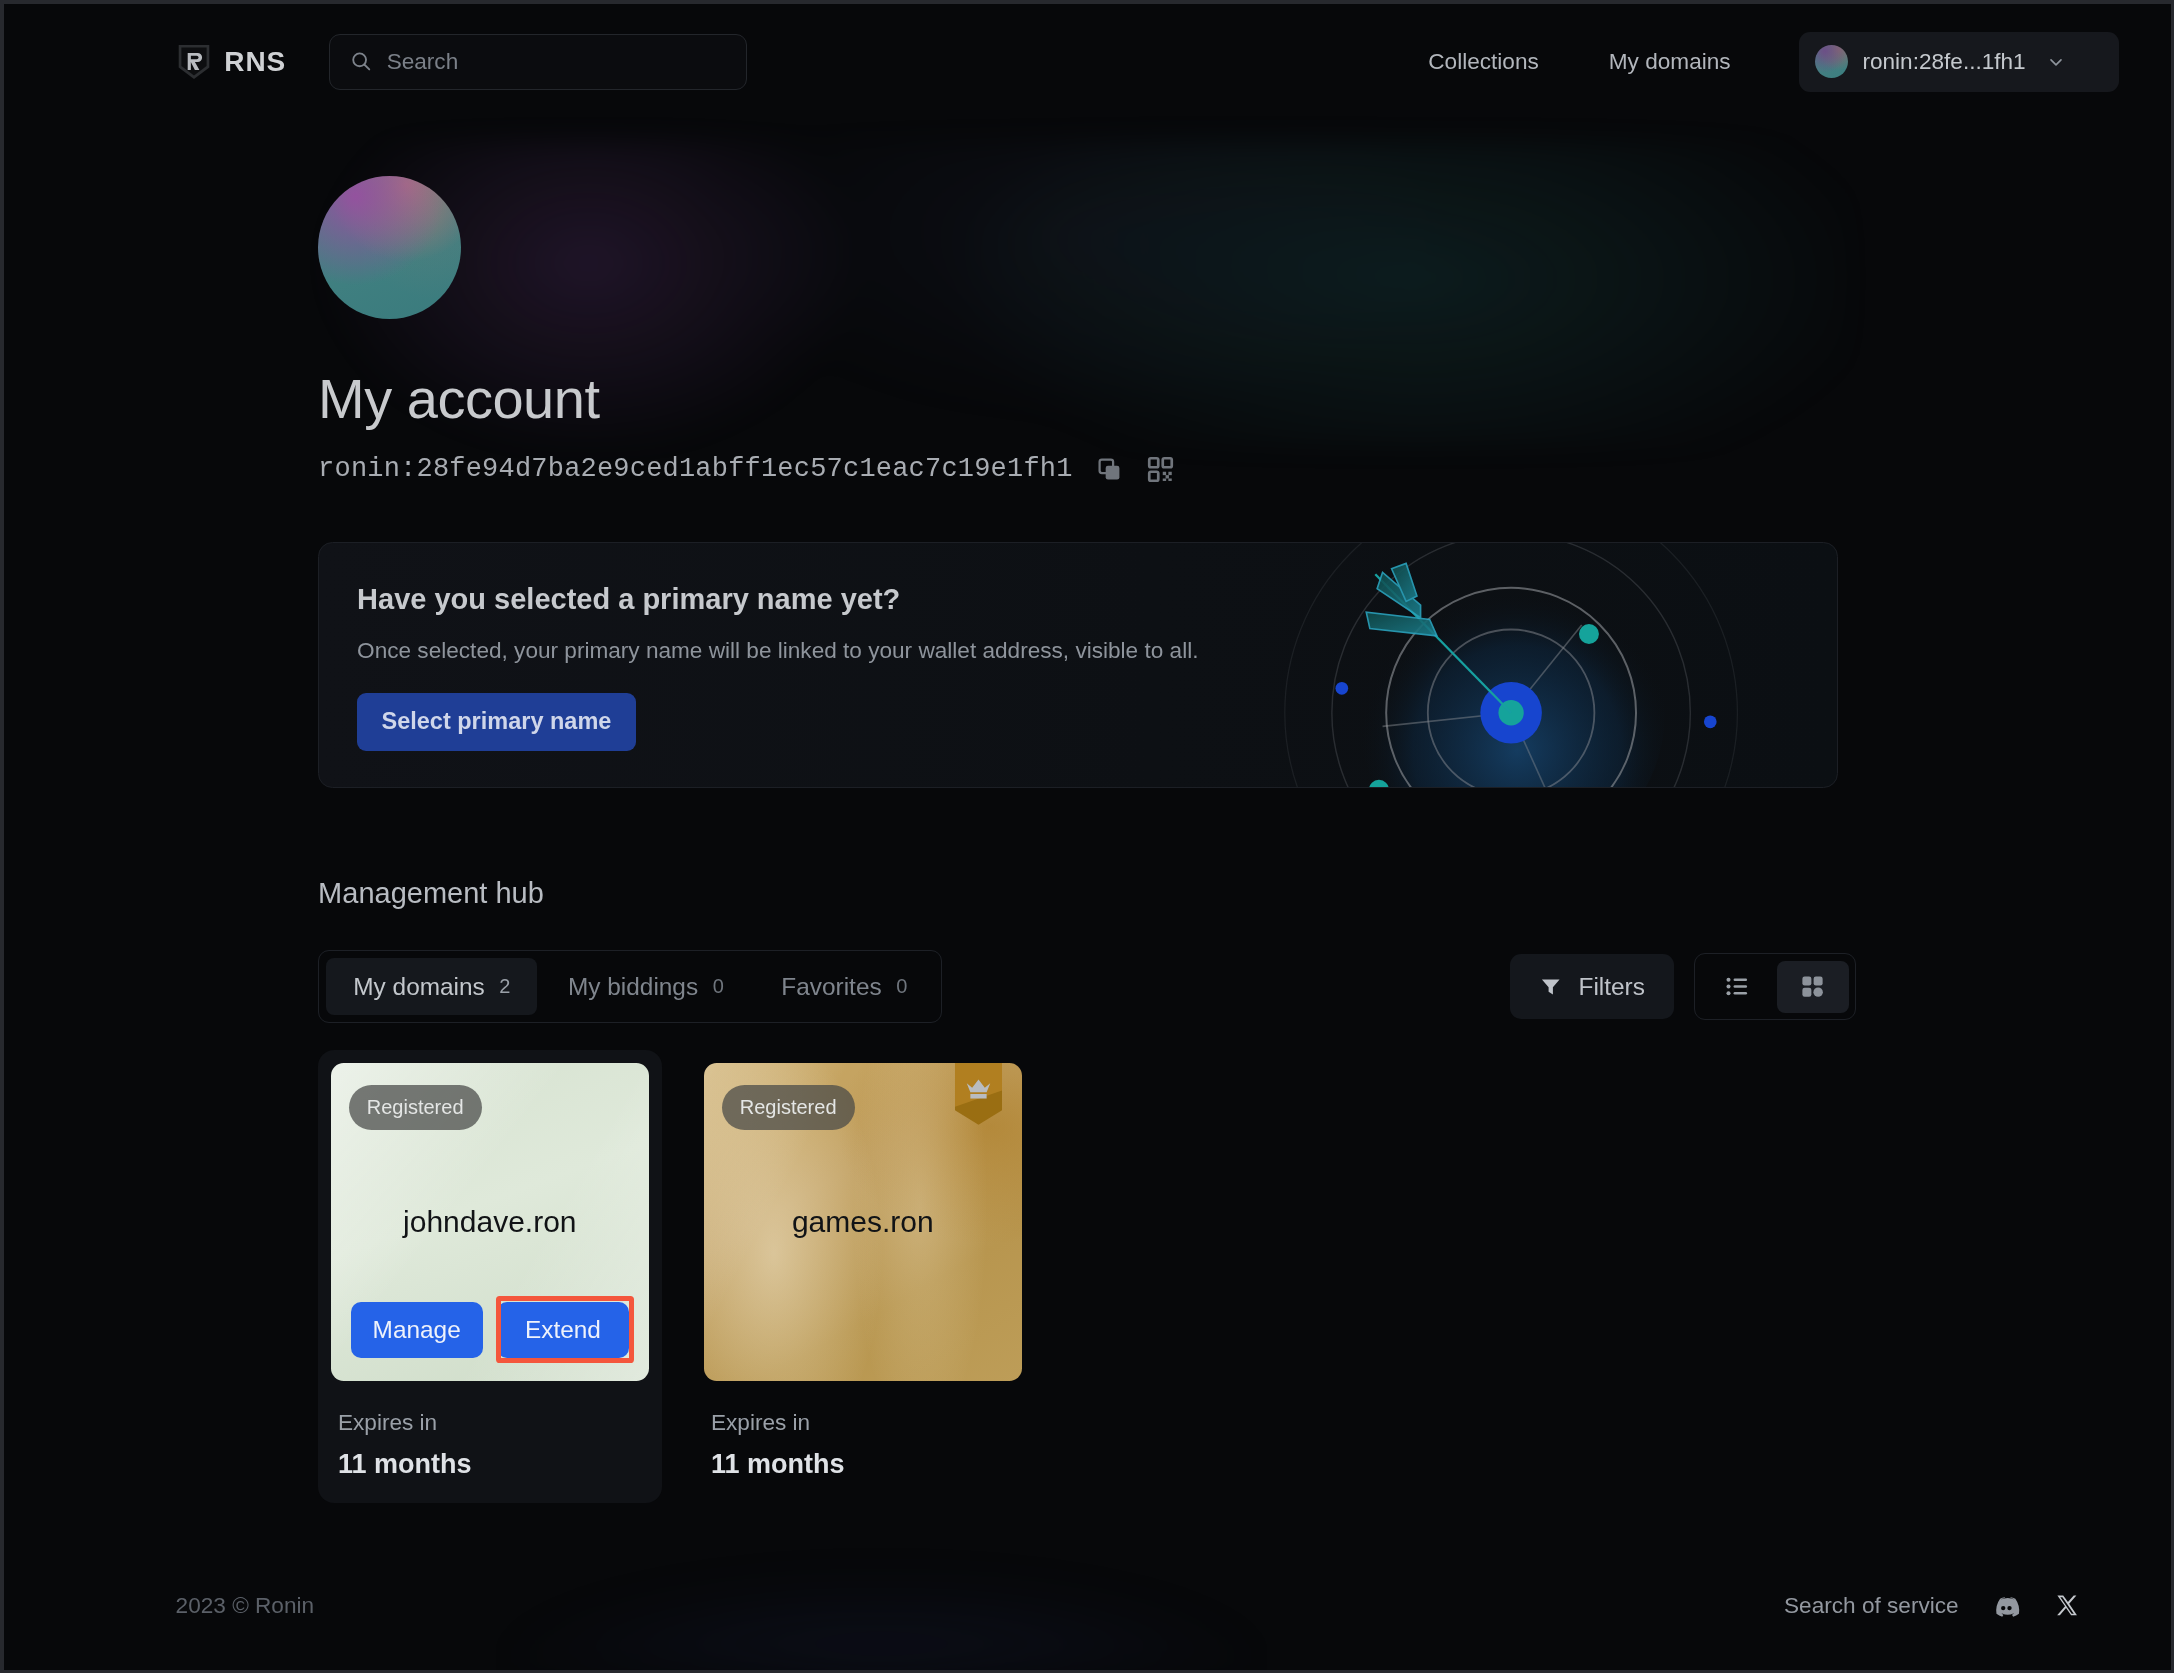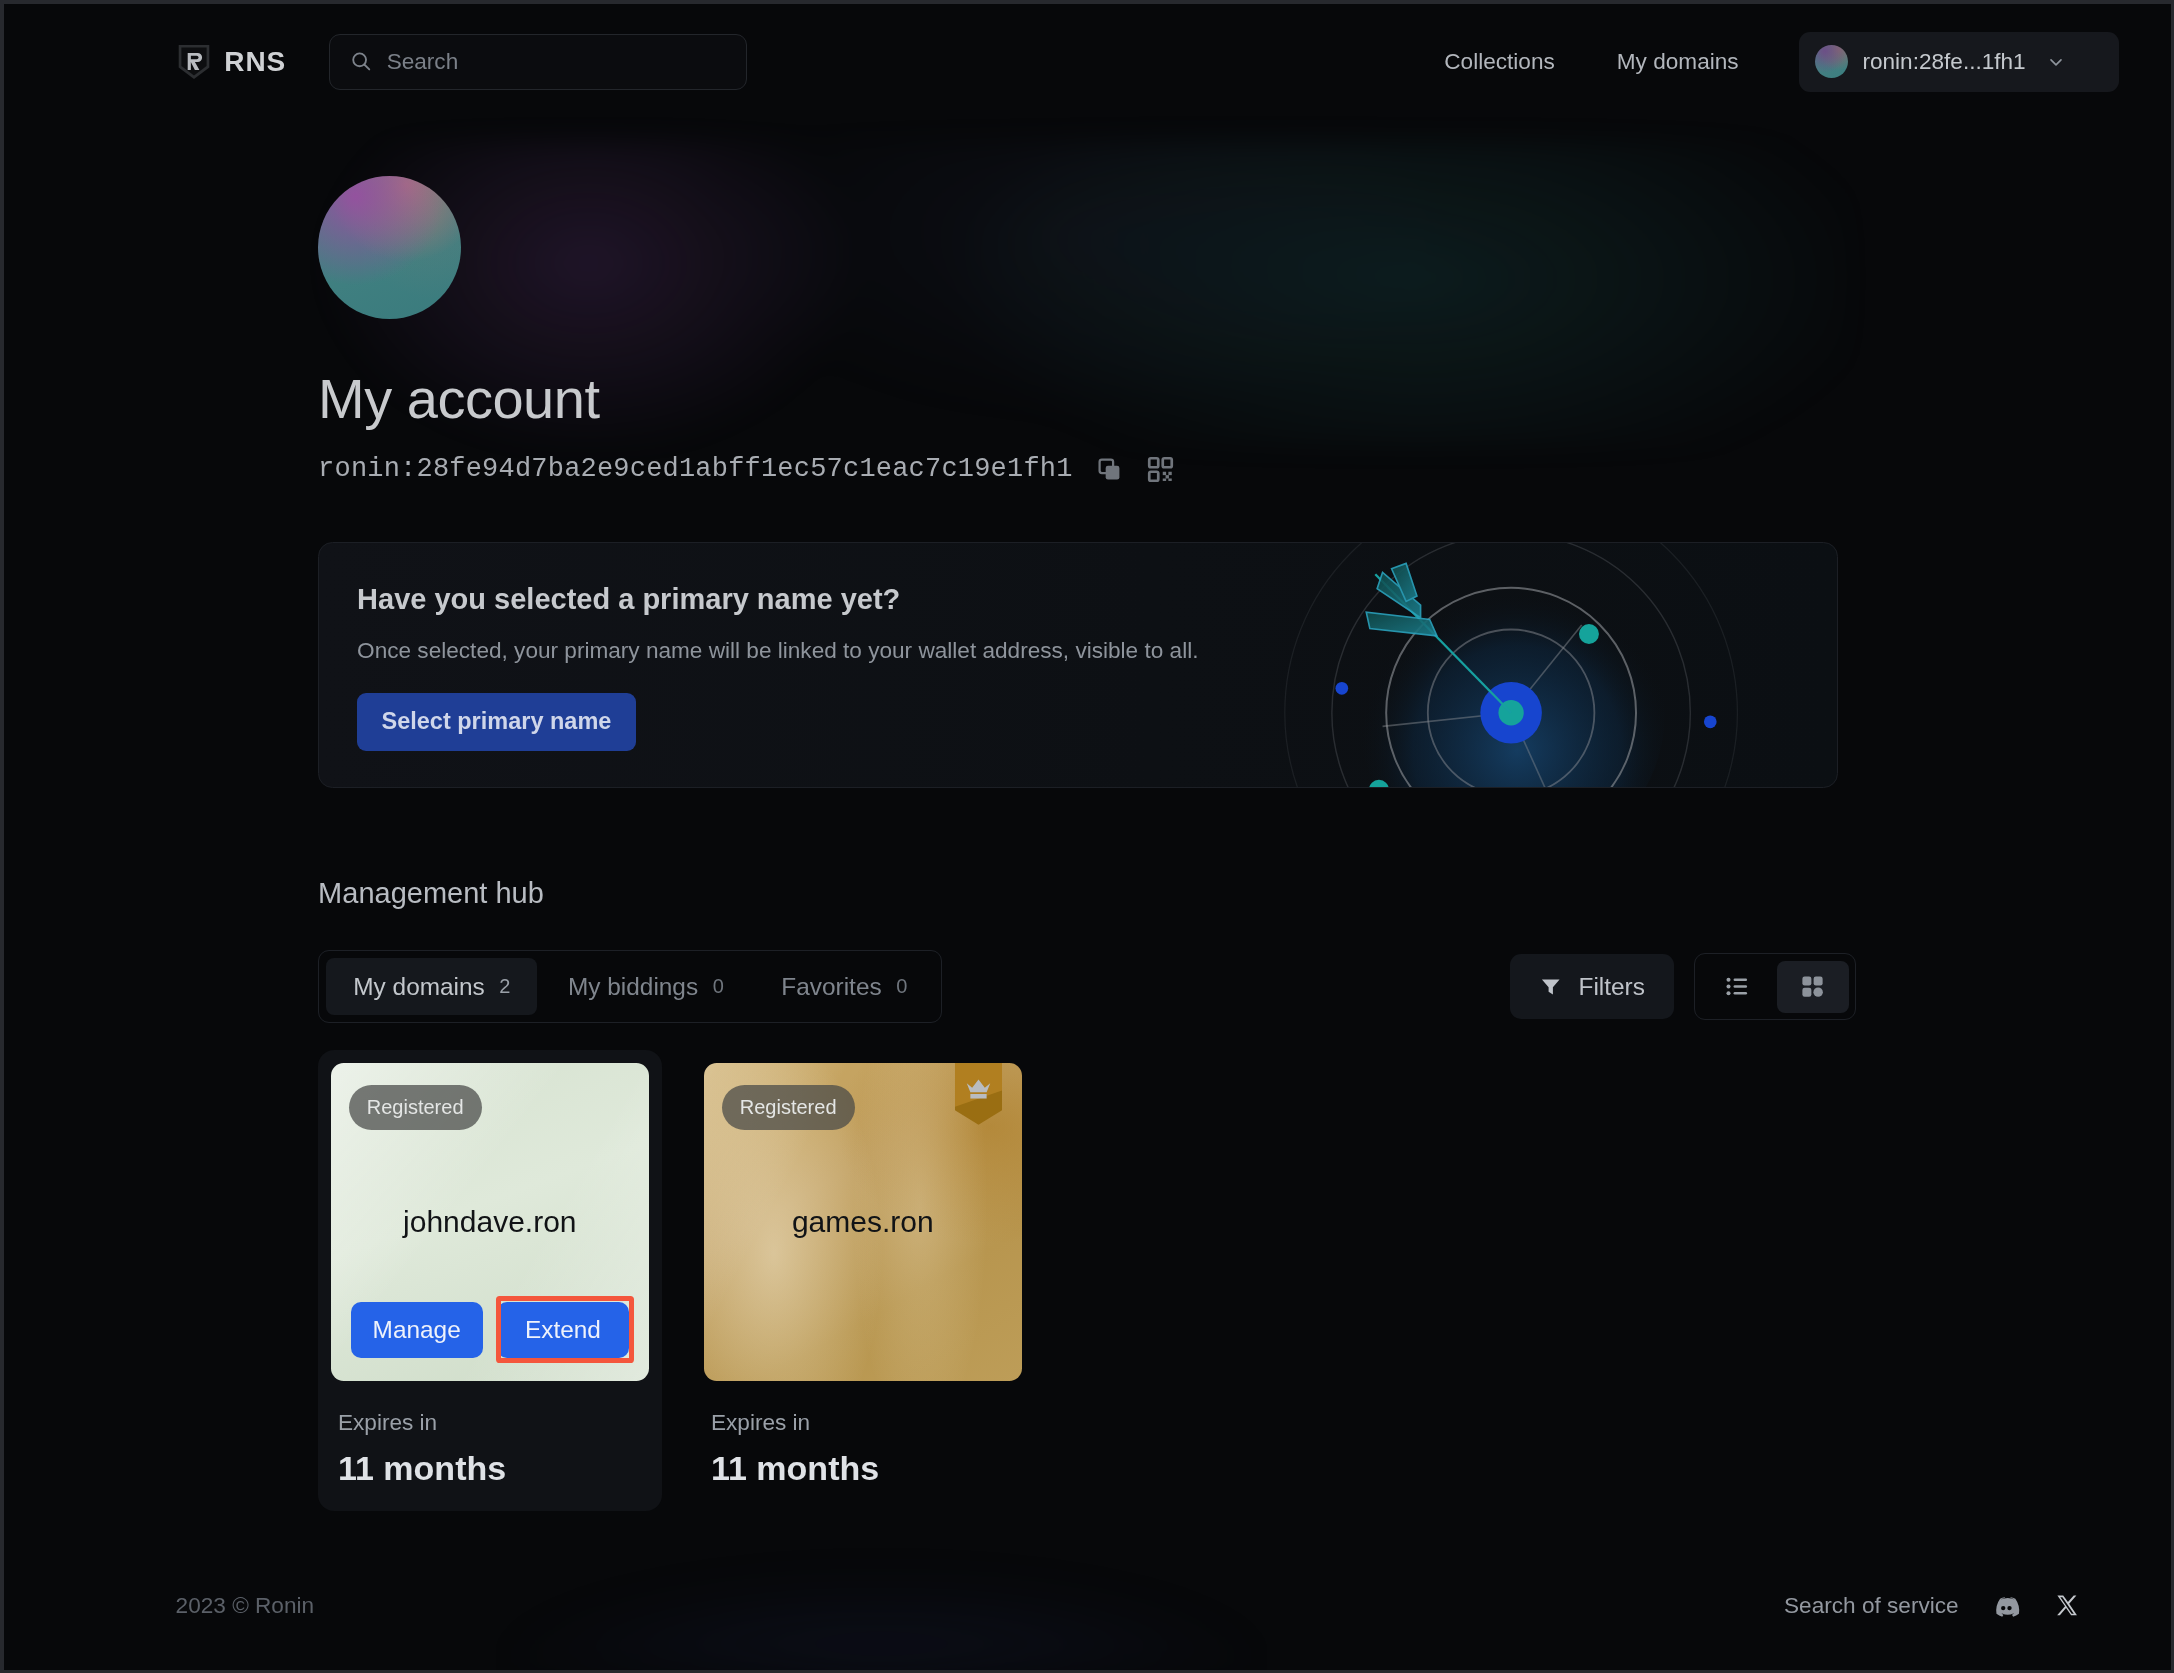--- a/index.html
+++ b/index.html
@@ -59,21 +59,21 @@
     background: #0b0c0f;
     display: flex; align-items: center; gap: 14.5px;
     padding: 0 20px;
   }
   .search-input {
     background: transparent; border: none; outline: none;
     font-family: "Liberation Sans", sans-serif;
     font-size: 22.6px; color: #c9ccd1; width: 100%;
   }
   .search-input::placeholder { color: #7b8088; }
-  .nav { margin-left: auto; display: flex; align-items: center; gap: 8px; }
+  .nav { margin-left: auto; display: flex; align-items: center; gap: 16px; }
   .nav-link {
     font-size: 22.6px; color: #b2b6bc; padding: 12.7px 27px; cursor: pointer;
     white-space: nowrap;
   }
   .account-pill {
     margin-left: 25px;
     height: 60px; min-width: 320px;
     background: #16181d; border-radius: 11px;
     display: flex; align-items: center; gap: 14.5px;
     padding: 0 18px 0 16.3px; cursor: pointer;
@@ -237,21 +237,21 @@
   }
   .highlight-box {
     position: absolute;
     right: 14.5px; bottom: 18px;
     width: 138px; height: 67px;
     border: 5.4px solid #f4563c; border-radius: 3.6px;
     pointer-events: none; z-index: 6;
   }
   .card-meta { padding: 0 7.2px; }
   .meta-label { margin-top: 29px; font-size: 22.6px; color: #9aa0a8; }
-  .meta-value { margin-top: 12.7px; font-size: 34px; font-weight: 700; color: #dfe2e6; }
+  .meta-value { margin-top: 12.7px; font-size: 27px; font-weight: 700; color: #dfe2e6; }
 
   
   .footer {
     position: absolute; left: 0; bottom: 0;
     width: 2167px; height: 127px;
     display: flex; align-items: center;
     padding: 0 90px 0 172px;
     z-index: 15;
   }
   .copyright { font-size: 22.6px; color: #5b6068; }

